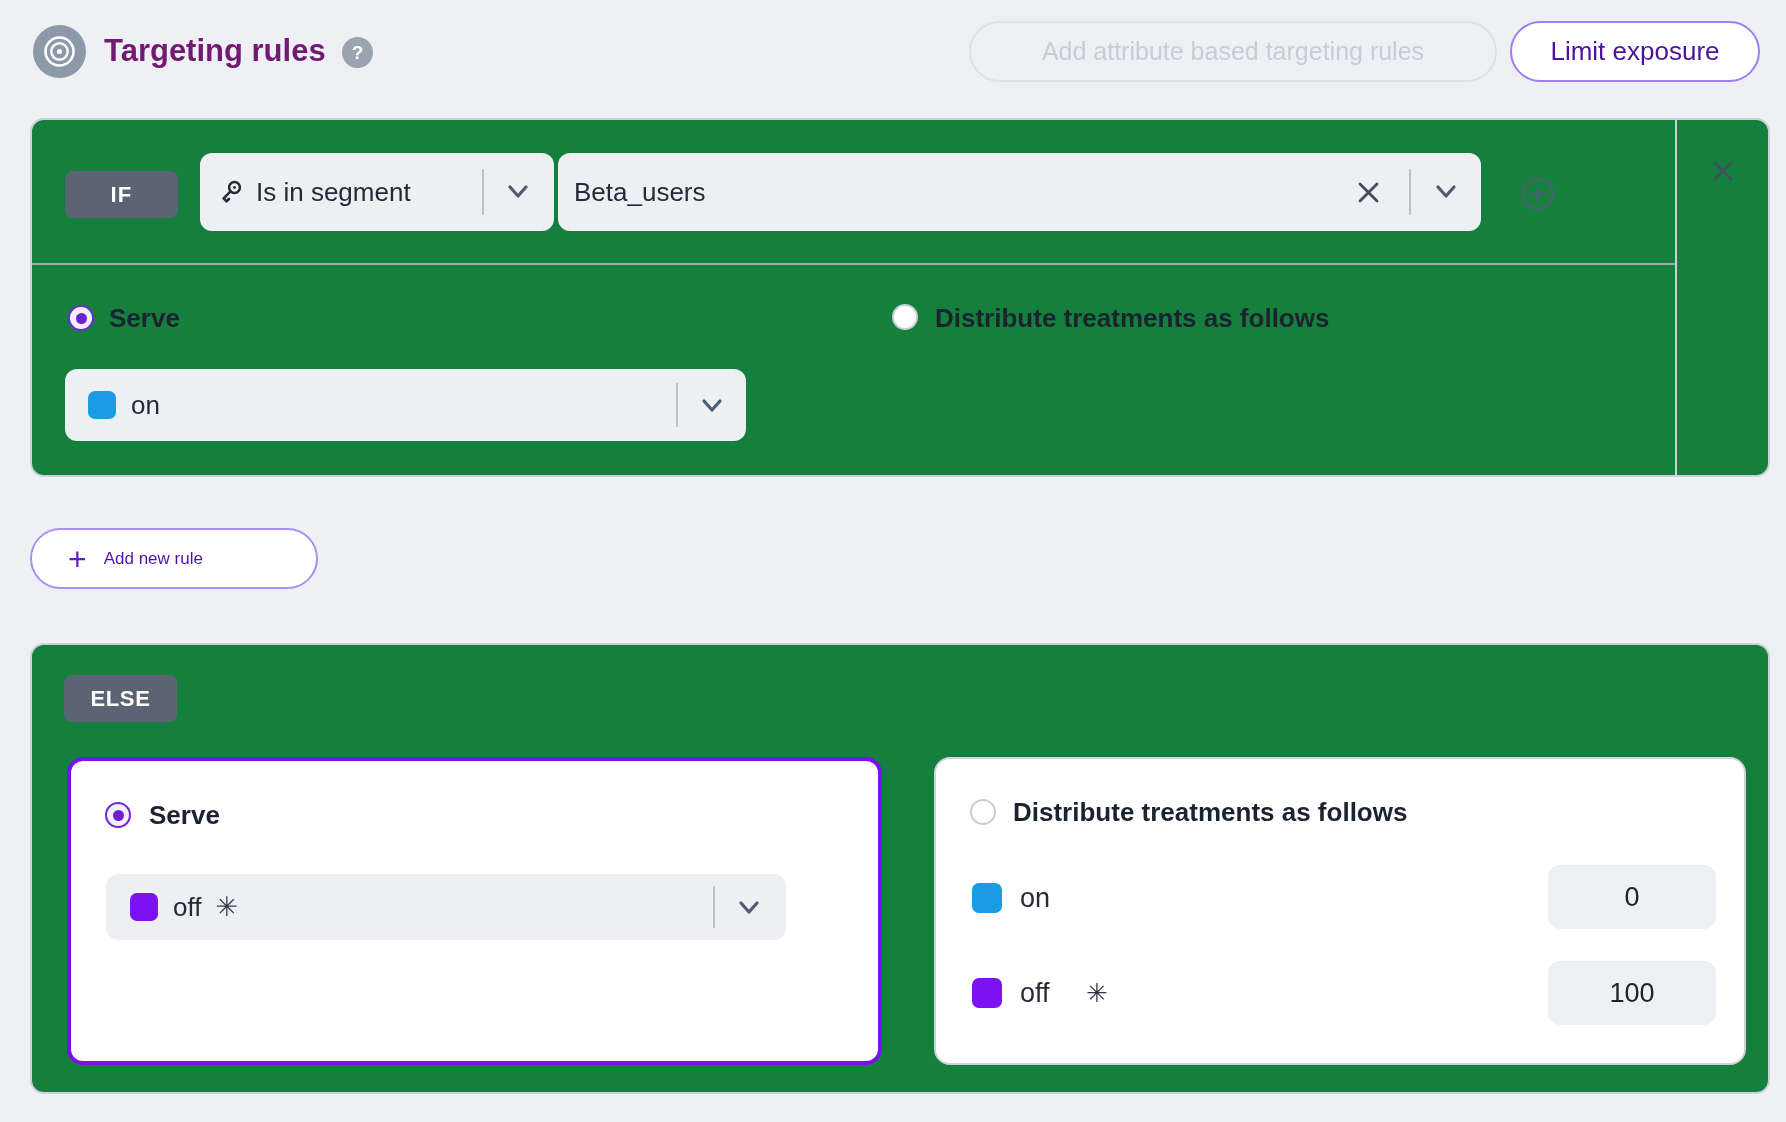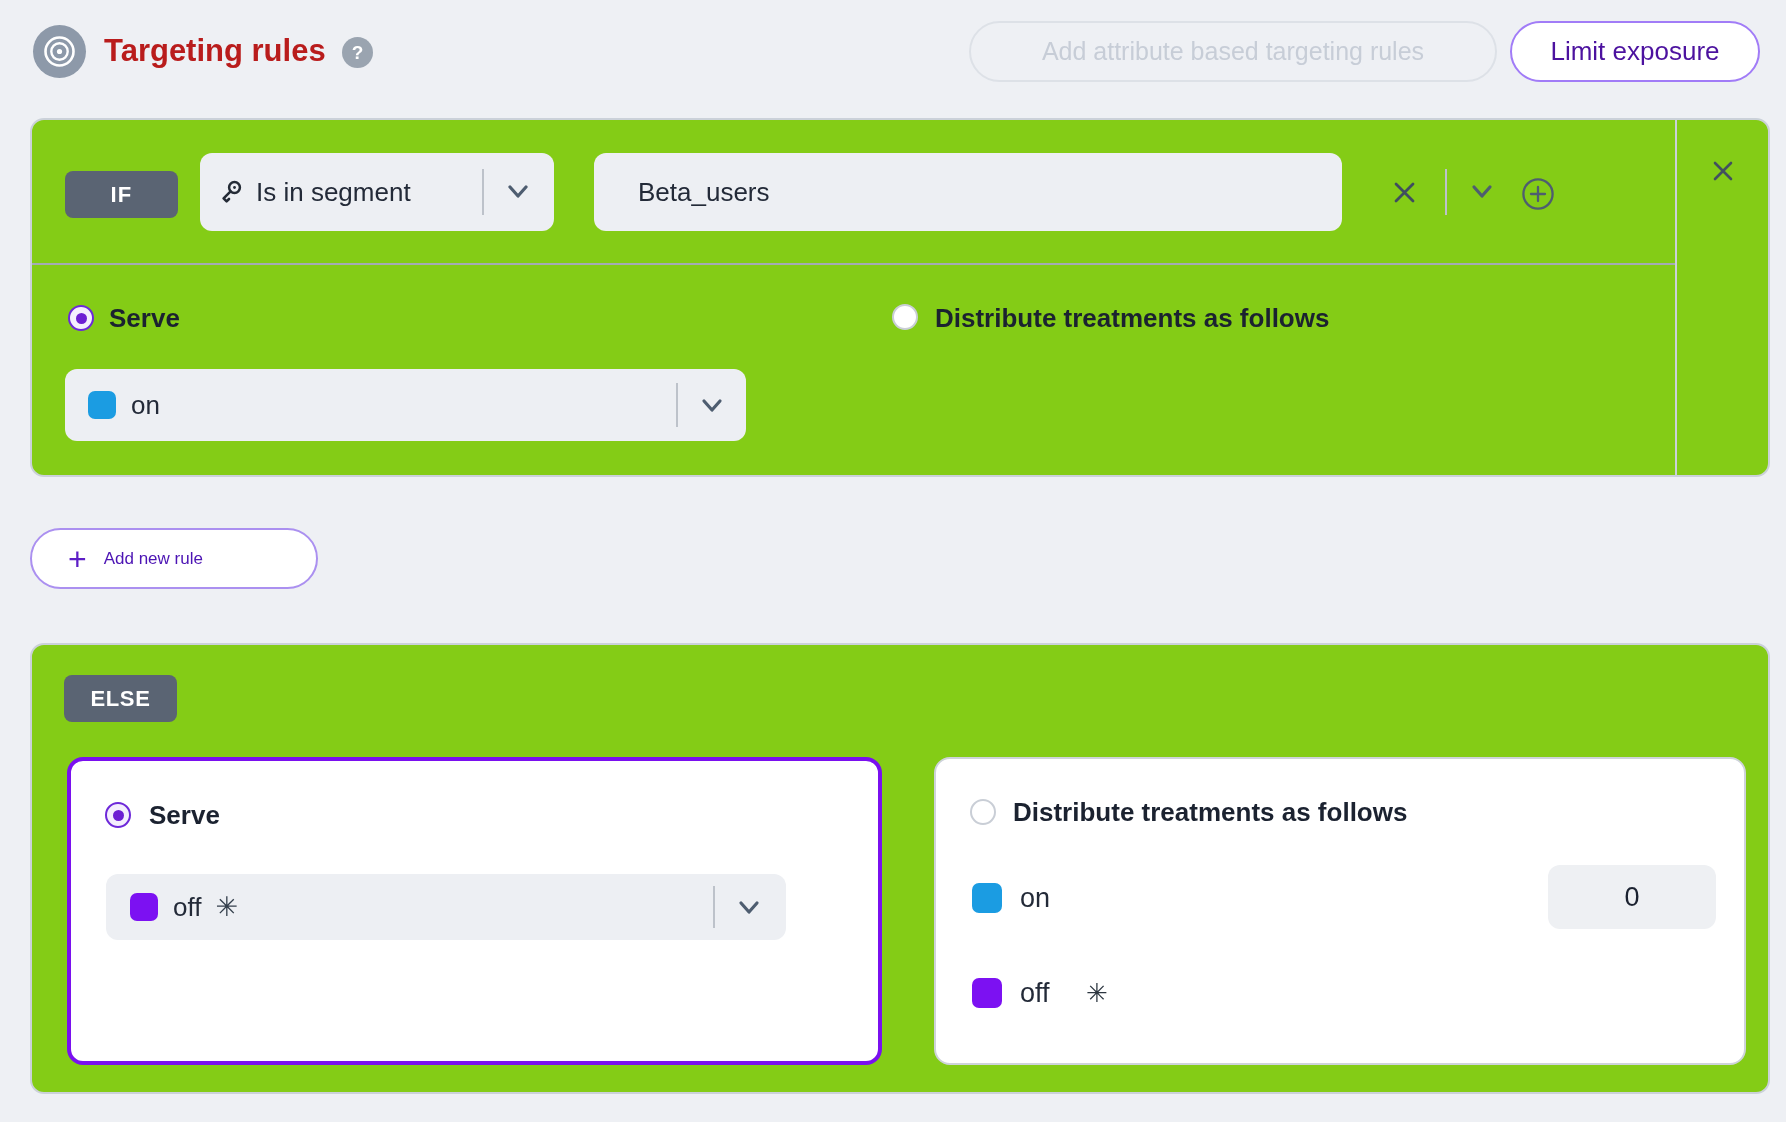--- a/index.html
+++ b/index.html
@@ -2,28 +2,28 @@
 <html><head>
 <meta charset="utf-8">
 <style>
   html,body{margin:0;padding:0;background:#eef0f4;font-family:"Liberation Sans",sans-serif;}
   *{box-sizing:border-box;}
   #app{position:relative;width:1786px;height:1122px;background:#eef0f4;overflow:hidden;color:#1b2230;}
   .abs{position:absolute;}
 
   
   .hdr-icon{left:33px;top:25px;width:53px;height:53px;border-radius:50%;background:#8d99a9;display:flex;align-items:center;justify-content:center;}
-  .page-title{left:104px;top:33px;font-size:31px;font-weight:700;color:#b91c1c;line-height:36px;}
+  .page-title{left:104px;top:33px;font-size:31px;font-weight:700;color:#701a75;line-height:36px;}
   .help{left:342px;top:37px;width:31px;height:31px;border-radius:50%;background:#9aa4b0;color:#fff;font-size:19px;font-weight:700;display:flex;align-items:center;justify-content:center;}
   .pill{height:61px;border-radius:31px;display:flex;align-items:center;justify-content:center;}
   .attr-btn{left:969px;top:21px;width:528px;border:2px solid #dde1e7;color:#c7cdd7;font-size:25px;background:transparent;}
   .limit-btn{left:1510px;top:21px;width:250px;border:2px solid #a17cf7;background:#fff;color:#4c129f;font-size:26px;font-weight:500;cursor:pointer;}
 
   
-  .card{background:#84cc16;border:2px solid #cbd1d9;border-radius:14px;}
+  .card{background:#15803d;border:2px solid #cbd1d9;border-radius:14px;}
   #card-if{left:30px;top:118px;width:1740px;height:359px;}
   #card-else{left:30px;top:643px;width:1740px;height:451px;text-align:center;}
 
   .badge{width:113px;height:47px;border-radius:8px;background:#5a6473;color:#fff;font-size:22px;font-weight:700;letter-spacing:1.2px;display:flex;align-items:center;justify-content:center;}
 
   .select{background:#edeff3;border-radius:12px;display:flex;align-items:center;cursor:pointer;}
   .select .vdiv{position:absolute;width:0;border-left:2px solid #bdc2ca;}
   .lbl{font-size:26px;color:#232a38;}
   .bold-lbl{font-size:26px;font-weight:700;color:#1b2230;line-height:32px;}
 
@@ -87,21 +87,21 @@
       </span>
       <span class="lbl">Is in segment</span>
       <span class="vdiv" style="left:282px;top:16px;height:46px;"></span>
       <span class="abs" style="left:303px;top:27px;">
         <svg width="30" height="24" viewBox="0 0 30 24">
             <path d="M7 7 L15 16 L23 7" fill="none" stroke="#4e5d70" stroke-width="3.2" stroke-linecap="round" stroke-linejoin="round"></path>
           </svg>
       </span>
     </div>
 
-    <div class="abs select" style="left:562px;top:33px;width:748px;height:78px;padding-left:44px;">
+    <div class="abs select" style="left:526px;top:33px;width:923px;height:78px;padding-left:16px;">
       <span class="lbl">Beta_users</span>
       <span class="abs" style="left:797px;top:26px;">
         <svg width="27" height="27" viewBox="0 0 27 27">
             <path d="M5 5 L22 22 M22 5 L5 22" stroke="#3f4d5f" stroke-width="2.8" stroke-linecap="round"></path>
           </svg>
       </span>
       <span class="vdiv" style="left:851px;top:16px;height:46px;"></span>
       <span class="abs" style="left:873px;top:27px;">
         <svg width="30" height="24" viewBox="0 0 30 24">
             <path d="M7 7 L15 16 L23 7" fill="none" stroke="#4e5d70" stroke-width="3.2" stroke-linecap="round" stroke-linejoin="round"></path>
@@ -168,16 +168,17 @@
       <div class="abs radio" style="left:34px;top:40px;"></div>
       <div class="abs bold-lbl" style="left:77px;top:37px;">Distribute treatments as follows</div>
 
       <div class="abs sq sq-on" style="left:36px;top:124px;width:30px;height:30px;"></div>
       <div class="abs lbl" style="left:84px;top:124px;font-size:27px;">on</div>
       <div class="abs num-input" style="left:612px;top:106px;">0</div>
 
       <div class="abs sq sq-off" style="left:36px;top:219px;width:30px;height:30px;"></div>
       <div class="abs lbl" style="left:84px;top:219px;font-size:27px;">off</div>
       <div class="abs ast thin" style="left:150px;top:219px;">✳</div>
+      <div class="abs num-input" style="left:612px;top:202px;">100</div>
     </div>
   </div>
 
 </div>
 
 </body></html>

